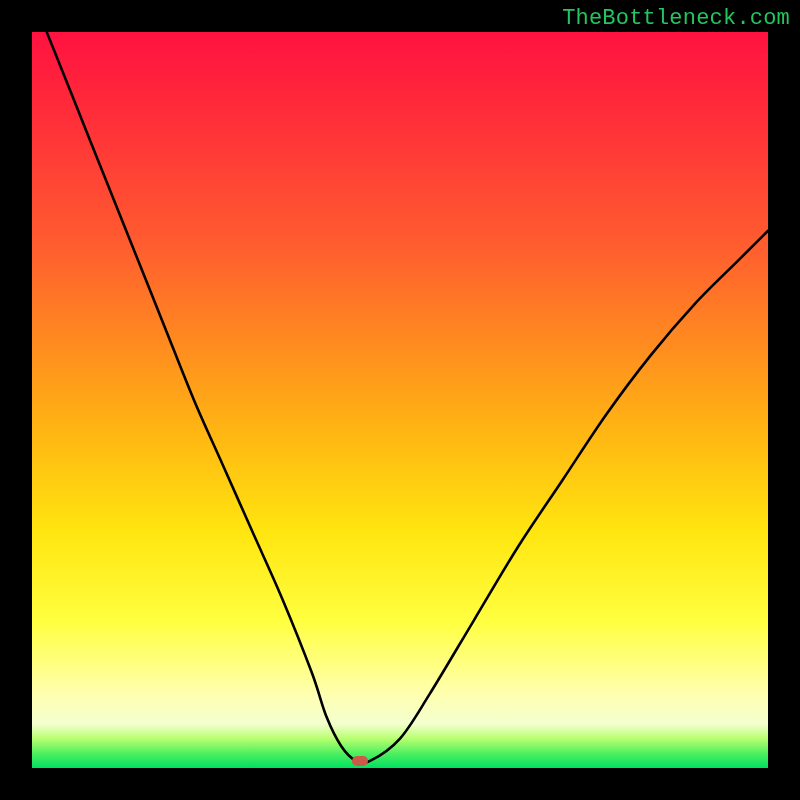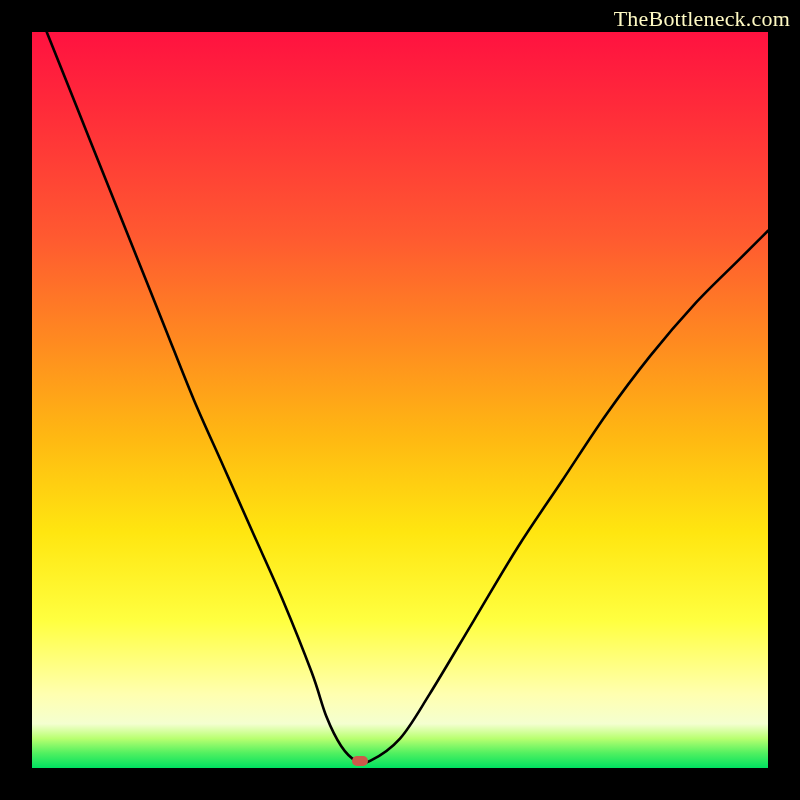--- a/index.html
+++ b/index.html
@@ -38,23 +38,23 @@
       #f4ffd0 94%,
       #b8ff70 96%,
       #50f060 98%,
       #00e060 100%
     );
   }
   .watermark {
     position: absolute;
     top: 6px;
     right: 10px;
-    font-family: Liberation Serif, serif;
+    font-family: Liberation Mono, monospace;
     font-size: 22px;
-    color: #fef9c3;
+    color: #22c55e;
     letter-spacing: 0.2px;
   }
   svg.curve {
     position: absolute;
     left: 0;
     top: 0;
     width: 736px;
     height: 736px;
     overflow: visible;
   }

